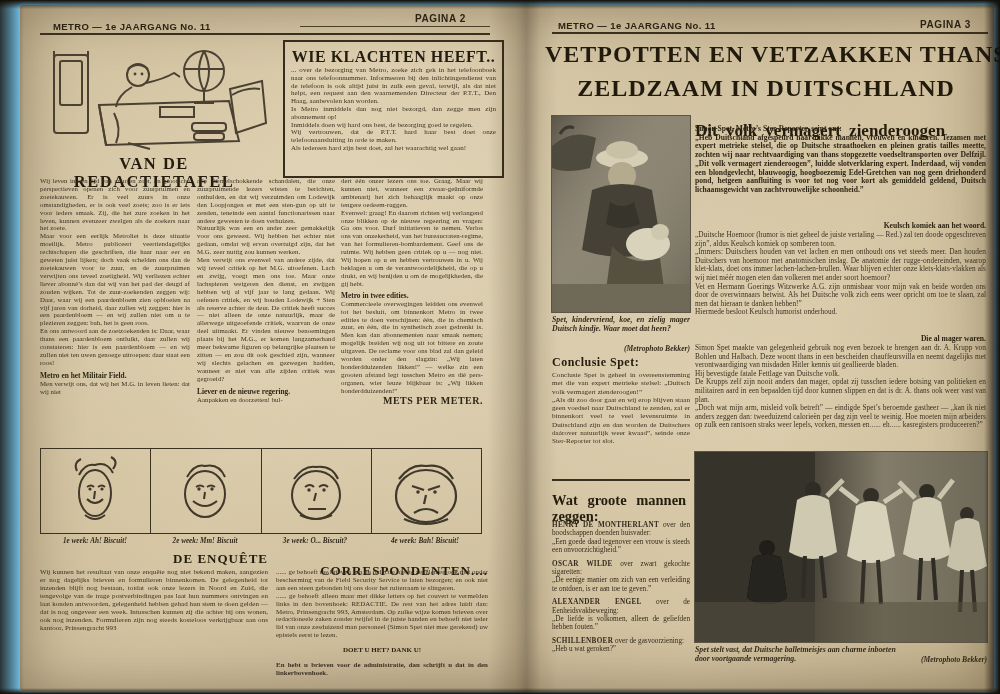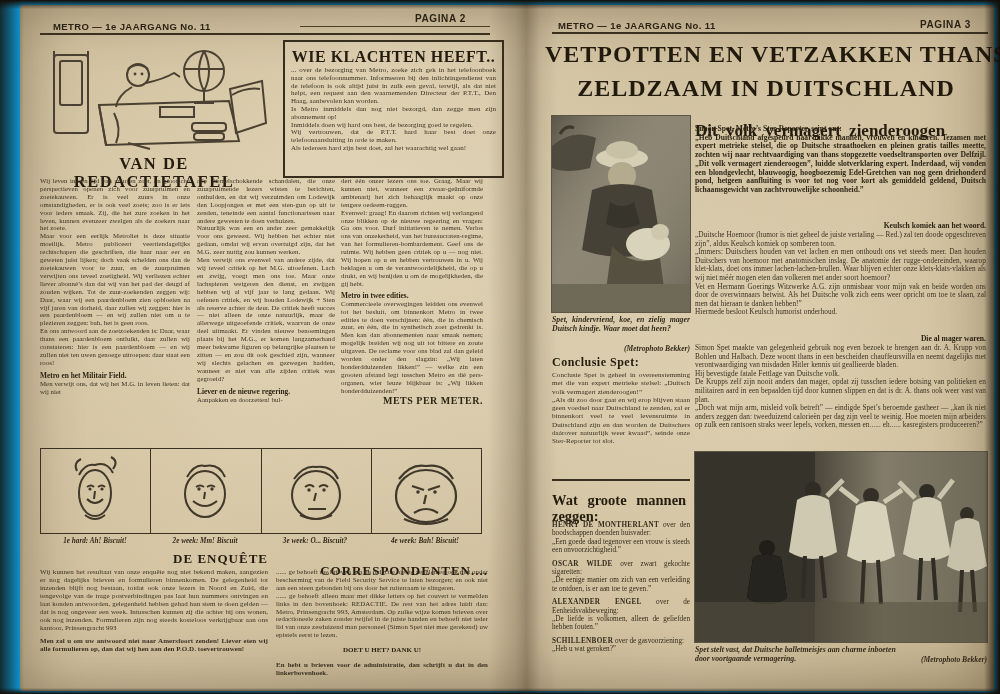--- a/index.html
+++ b/index.html
@@ -1,16 +1,16 @@
 <!DOCTYPE html>
 <html><head>
 <meta charset="utf-8">
 <style>
   html,body{margin:0;padding:0;background:#171008;}
-  .stage{position:relative;width:1000px;height:694px;overflow:hidden;background:#0ea5e9;
+  .stage{position:relative;width:1000px;height:694px;overflow:hidden;background:#7dd3fc;
          font-family:"Liberation Serif", serif;}
   .sheet{position:absolute;left:20px;top:5px;width:974px;height:686px;border-radius:3px;
     background:
       radial-gradient(ellipse at 25% 35%, rgba(255,249,224,0.30), transparent 62%),
       radial-gradient(ellipse at 78% 55%, rgba(255,249,224,0.20), transparent 58%),
       linear-gradient(110deg,#c9b894 0%,#d3c3a1 30%,#cdbd9b 55%,#d2c2a0 75%,#c3b28d 100%);
     box-shadow: inset 0 0 60px rgba(60,42,20,0.45);}
   .abs{position:absolute;}
   .gutter{position:absolute;left:488px;top:0;width:70px;height:694px;pointer-events:none;
     background:linear-gradient(90deg, rgba(56,40,18,0) 0%, rgba(56,40,18,0.22) 40%, rgba(40,28,12,0.34) 55%, rgba(56,40,18,0.10) 75%, rgba(56,40,18,0) 100%);}
@@ -194,29 +194,28 @@
             <line x1="54" y1="46" x2="52" y2="55"></line>
             <path d="M32,70 q22,10 44,0"></path>
           </g>
           <g fill="#40382a">
               <circle cx="46" cy="43" r="1.8"></circle>
               <circle cx="63" cy="43" r="1.8"></circle>
             </g>
         </svg>
       </div>
     </div>
-    <div class="abs cap-small" style="left:40px;top:537px;width:110px;">1e hard: Ah! Biscuit!</div>
+    <div class="abs cap-small" style="left:40px;top:537px;width:110px;">1e week: Ah! Biscuit!</div>
     <div class="abs cap-small" style="left:150px;top:537px;width:110px;">2e week: Mm! Biscuit</div>
     <div class="abs cap-small" style="left:260px;top:537px;width:110px;">3e week: O... Biscuit?</div>
     <div class="abs cap-small" style="left:370px;top:537px;width:110px;">4e week: Bah! Biscuit!</div>
 
     <div class="abs mid-section-title" style="left:40px;top:552px;width:228px;">DE ENQUÊTE</div>
     <div class="abs" style="left:40px;top:568px;width:228px;height:112px;overflow:hidden;">
       <div class="body-txt" style="font-size:7px;line-height:8px;">Wij kunnen het resultaat van onze enquête nog niet bekend maken, aangezien er nog dagelijks brieven en formulieren binnenkomen. De gelegenheid tot inzenden blijft nog bestaan, totdat ook onze lezers in Noord en Zuid, die tengevolge van de trage postverbindingen pas laat hun nummers ontvingen en laat konden antwoorden, gelegenheid hebben gehad hun stem te doen gelden — dat is nog ongeveer een week. Intusschen kunnen zij die achter bij ons wonen, ook nog inzenden. Formulieren zijn nog steeds kosteloos verkrijgbaar aan ons kantoor, Prinsengracht 993</div>
-      <div class="body-txt" style="font-size:7px;line-height:8px;font-weight:bold;margin-top:5px;">Men zal u om uw antwoord niet naar Amersfoort zenden! Liever eten wij alle formulieren op, dan dat wij hen aan den P.O.D. toevertrouwen!</div>
     </div>
 
     <div class="abs mid-section-title" style="left:276px;top:564px;width:212px;">CORRESPONDENTEN....</div>
     <div class="abs" style="left:276px;top:568px;width:212px;height:118px;overflow:hidden;">
       <div class="body-txt" style="font-size:6.9px;line-height:7.9px;">...... ge behoeft uw brieven aan de redactie niet te zegelen en ook niet onder bescherming van de Field Security Service te laten bezorgen; en ook niet aan een steen gebonden bij ons door het ruiterraam te slingeren.
 ...... ge behoeft alleen maar met dikke letters op het couvert te vermelden links in den bovenhoek: REDACTIE. De rest van het adres luidt dan: Metro, Prinsengracht 993, Amsterdam. Op zulke wijze komen brieven over redactioneele zaken zonder twijfel in de juiste handen en behoeft niet ieder lid van onze zesduizend man personeel (Simon Spet niet mee gerekend) uw epistels eerst te lezen.</div>
       <div style="font-size:7px;font-weight:bold;text-align:center;color:#2b2314;margin:7px 0;">DOET U HET? DANK U!</div>
       <div class="body-txt" style="font-size:6.9px;line-height:7.9px;font-weight:bold;">En hebt u brieven voor de administratie, dan schrijft u dat in den linkerbovenhoek.</div>
     </div>
   </div>

